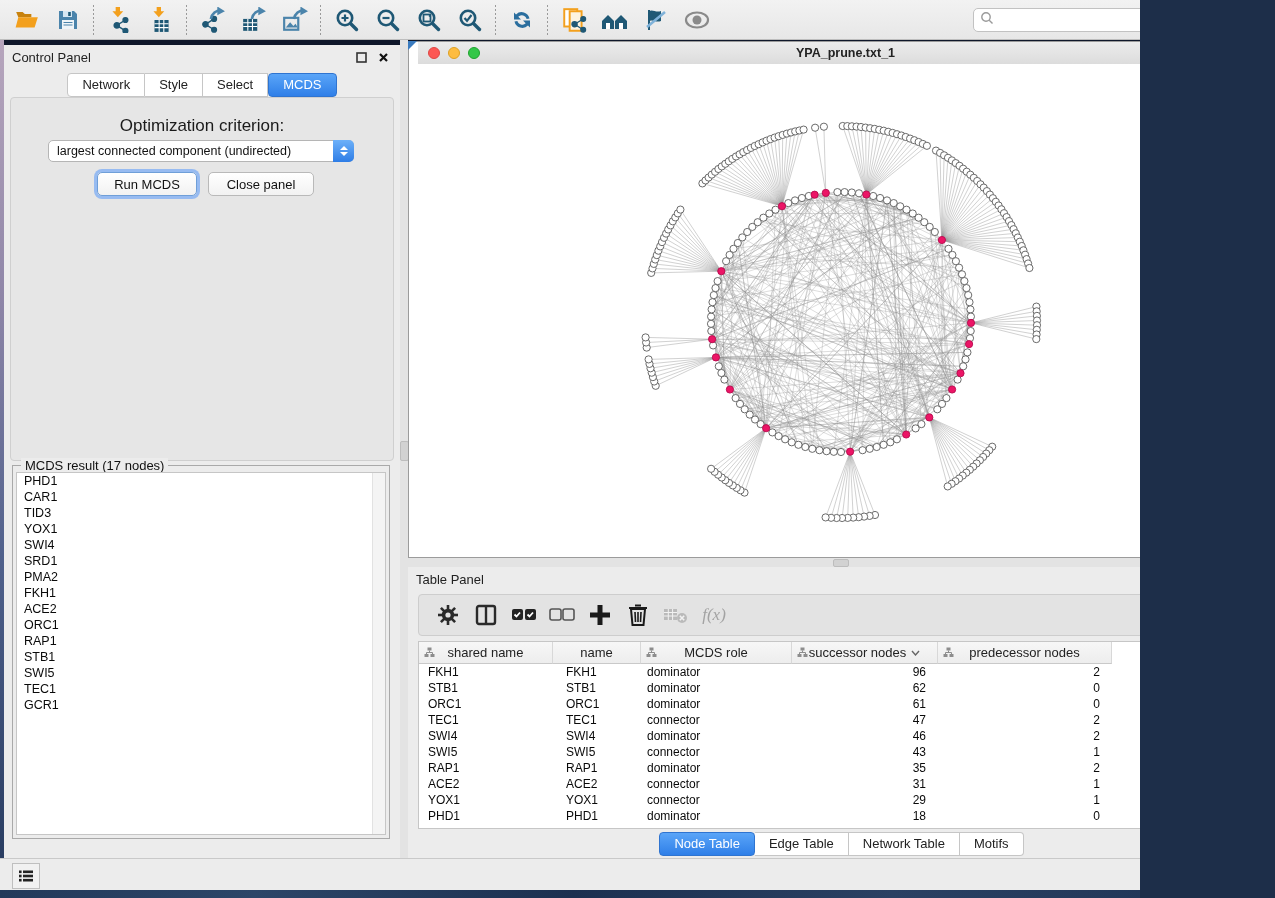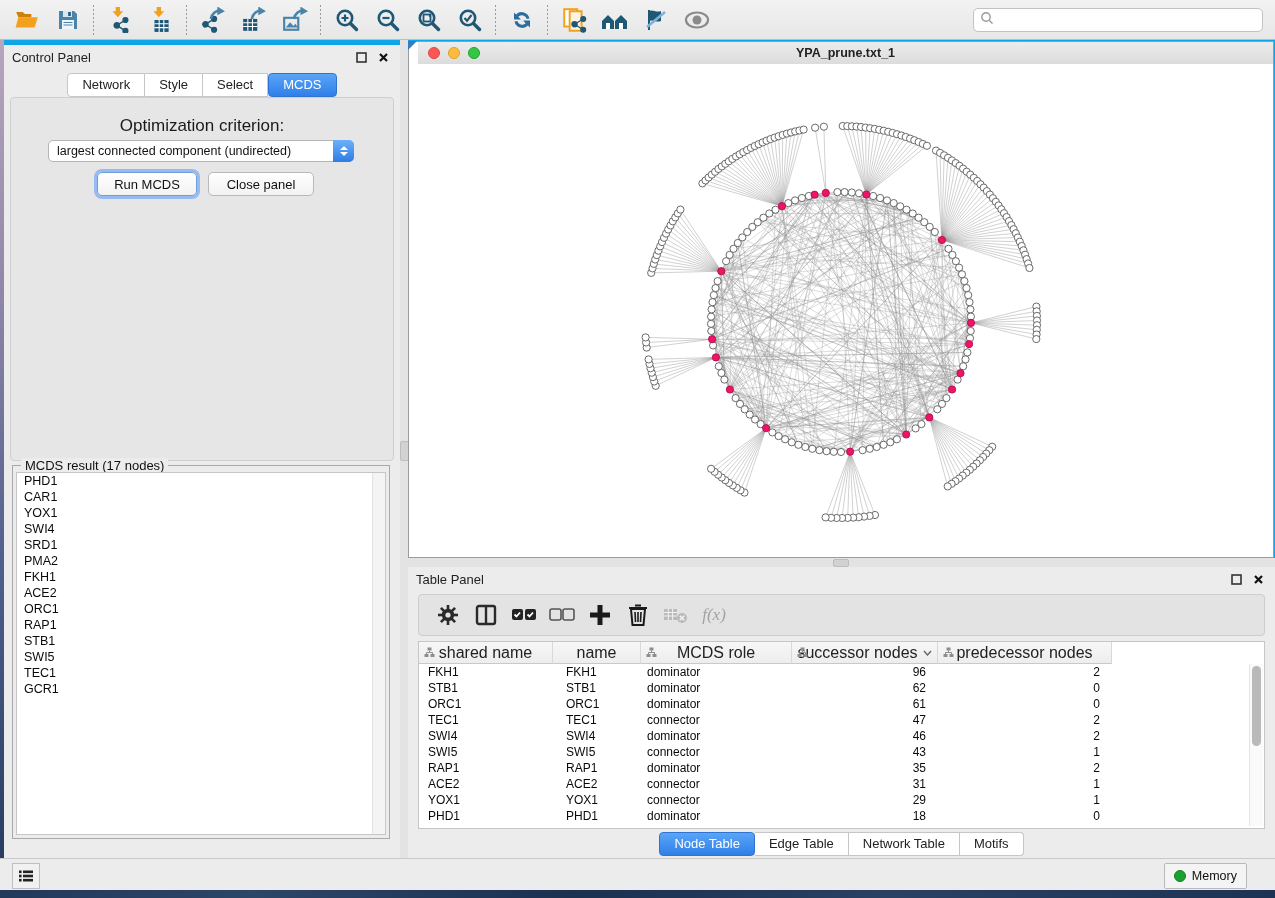--- a/index.html
+++ b/index.html
@@ -1,16 +1,16 @@
 <!DOCTYPE html>
 <html><head>
 <meta charset="utf-8">
 <style>
   html,body{margin:0;padding:0;background:#1d2e49;}
-  #app{position:relative;width:1275px;height:898px;background:#0ea5e9;overflow:hidden;
+  #app{position:relative;width:1140px;height:898px;background:#0f172a;overflow:hidden;
        font-family:"Liberation Sans",sans-serif;color:#111;}
   
   #wallpaper-left{position:absolute;left:0;top:40px;width:4px;height:858px;
       background:linear-gradient(#b7a6bd,#8f86a8 30%,#50618c 60%,#24385c);}
   #wallpaper-bottom{position:absolute;left:0;top:889px;width:1275px;height:9px;
       background:linear-gradient(90deg,#22395a,#2c4668 20%,#1c3050 45%,#2a4163 70%,#1e3354);}
   
   #toolbar{position:absolute;left:0;top:0;width:1275px;height:40px;
       background:linear-gradient(#f2f2f2,#e7e7e7);border-bottom:1px solid #bdbdbd;
       display:flex;align-items:center;padding-left:6px;box-sizing:border-box;}
@@ -73,21 +73,21 @@
       border-top:9px solid #3a7bbf;border-right:9px solid transparent;}
   #net-canvas{position:absolute;left:0;top:22px;width:864px;height:493px;background:#fff;}
   
   #table-panel{position:absolute;left:408px;top:567px;width:867px;height:291px;background:#ececec;}
   #tp-toolbar{position:absolute;left:10px;top:27px;width:847px;height:42px;background:#e3e3e3;
       border:1px solid #cdcdcd;border-radius:4px;display:flex;align-items:center;padding-left:10px;box-sizing:border-box;}
   .tp-icon{width:38px;height:34px;display:flex;align-items:center;justify-content:center;flex:0 0 auto;}
   #tp-table{position:absolute;left:10px;top:74px;width:845px;height:186px;background:#fff;border:1px solid #c6c6c6;}
   .tgrid{display:grid;grid-template-columns:134px 88px 151px 146px 174px 1fr;}
   .th{height:21px;background:linear-gradient(#f7f7f7,#ededed);border-right:1px solid #d8d8d8;border-bottom:1px solid #c9c9c9;
-      display:flex;align-items:center;justify-content:center;font-size:16px;color:#222;gap:5px;position:relative;}
+      display:flex;align-items:center;justify-content:center;font-size:13px;color:#222;gap:5px;position:relative;}
   .th .tree-ic{position:absolute;left:5px;top:5px;}
   .th.nohead{background:#fff;border-right:none;border-bottom:none;}
   .td{height:16px;font-size:12px;display:flex;align-items:center;color:#0a0a0a;}
   .td.l1{padding-left:9px;}
   .td.l2{padding-left:13px;}
   .td.l3{padding-left:6px;}
   .td.num{justify-content:flex-end;padding-right:12px;text-align:right;}
   #tp-vscroll{position:absolute;right:1px;top:22px;width:13px;height:162px;background:#fafafa;border-left:1px solid #e4e4e4;}
   #tp-thumb{position:absolute;left:2px;top:2px;width:9px;height:80px;background:#b9b9b9;border-radius:5px;}
   #tp-tabs{position:absolute;left:0;top:265px;width:100%;display:flex;justify-content:center;}
@@ -301,20 +301,21 @@
       </div>
       <div class="mac-btn" id="run-btn">Run MCDS</div>
       <div class="mac-btn" id="close-btn">Close panel</div>
     </div>
     <div id="result-box">
       <div id="result-legend">MCDS result (17 nodes)</div>
       <div id="result-list">
         <div id="result-items">
             <div class="result-item">PHD1</div>
             <div class="result-item">CAR1</div>
+            <div class="result-item">TID3</div>
             <div class="result-item">YOX1</div>
             <div class="result-item">SWI4</div>
             <div class="result-item">SRD1</div>
             <div class="result-item">PMA2</div>
             <div class="result-item">FKH1</div>
             <div class="result-item">ACE2</div>
             <div class="result-item">ORC1</div>
             <div class="result-item">RAP1</div>
             <div class="result-item">STB1</div>
             <div class="result-item">SWI5</div>

